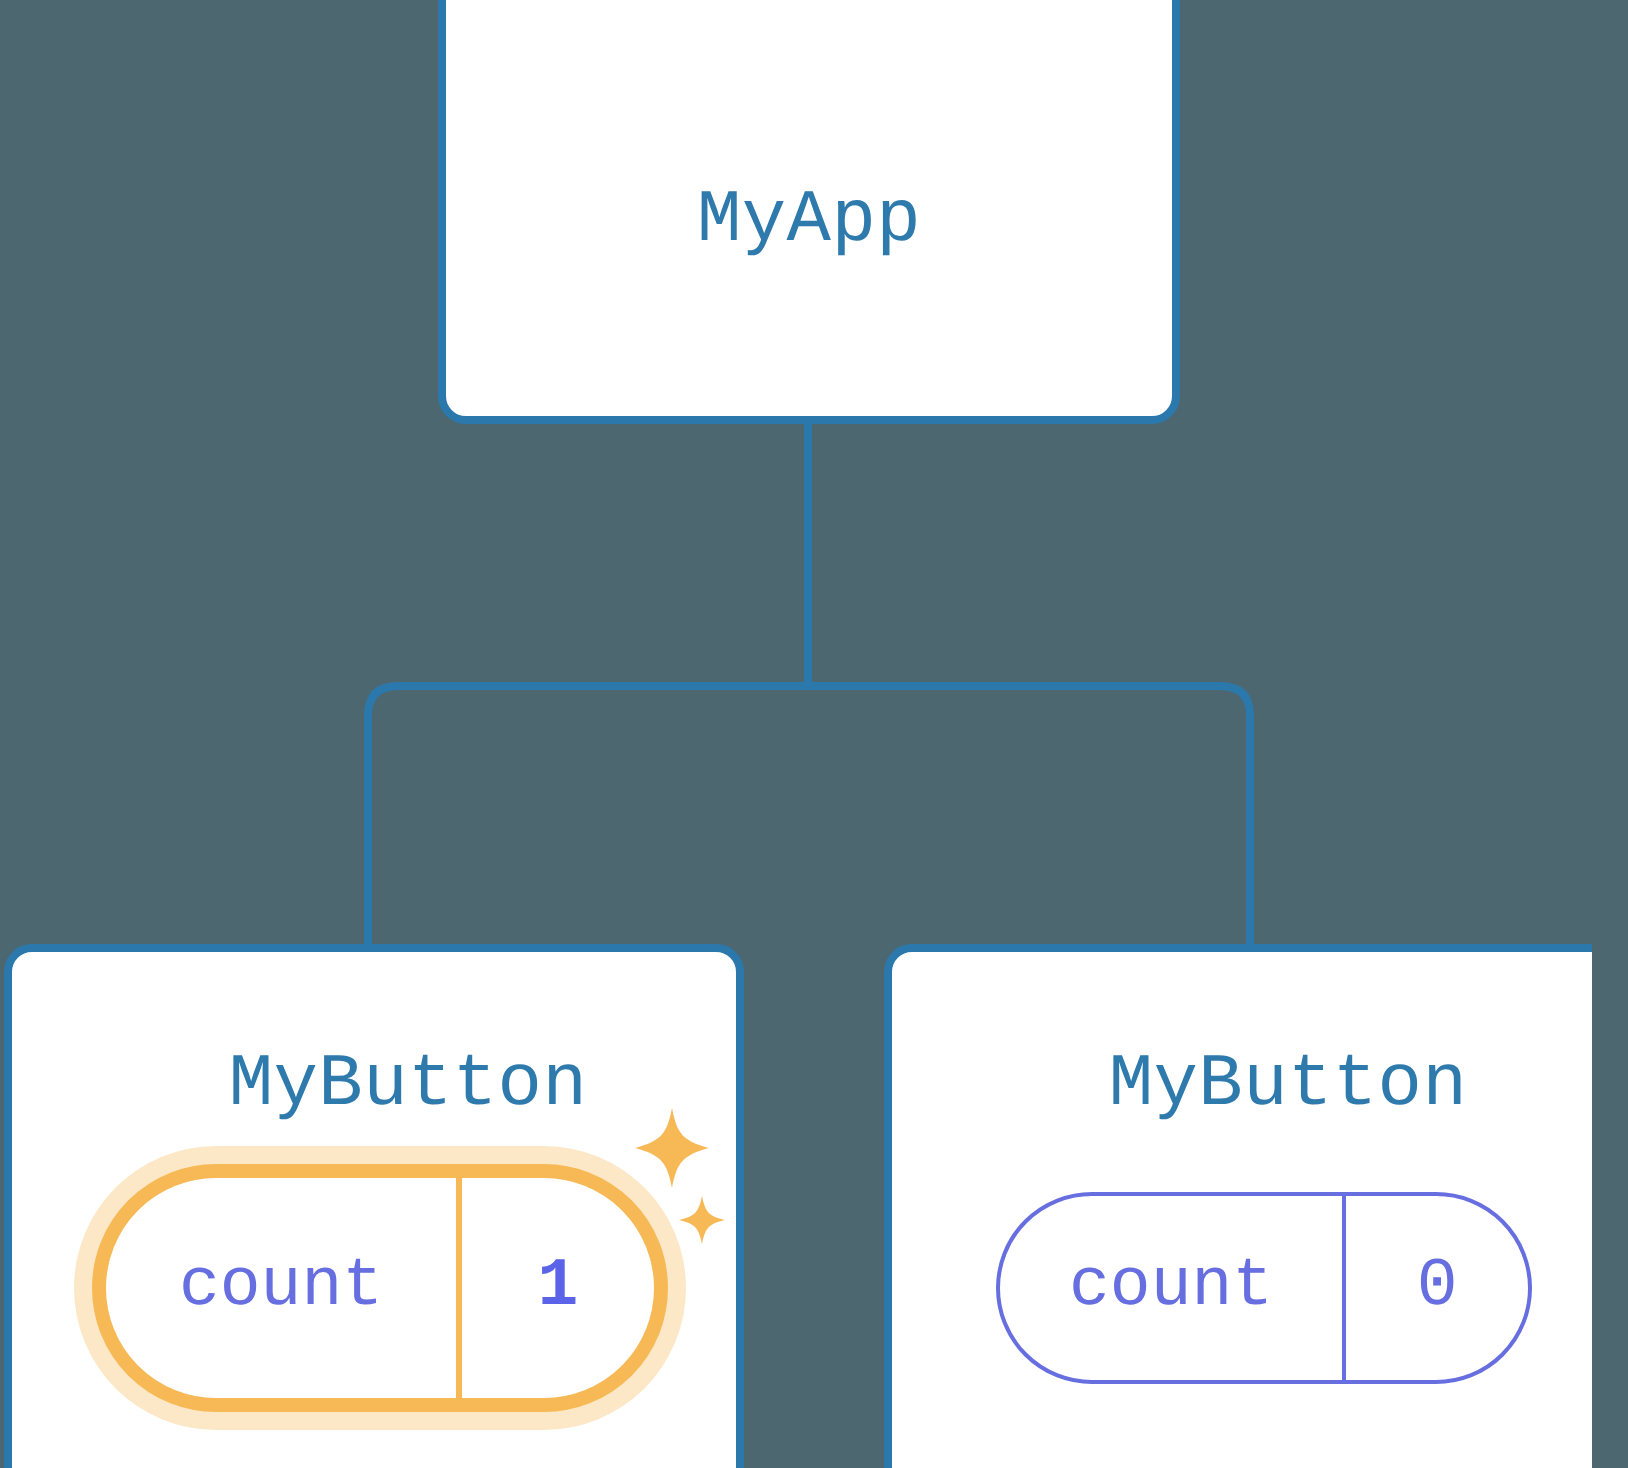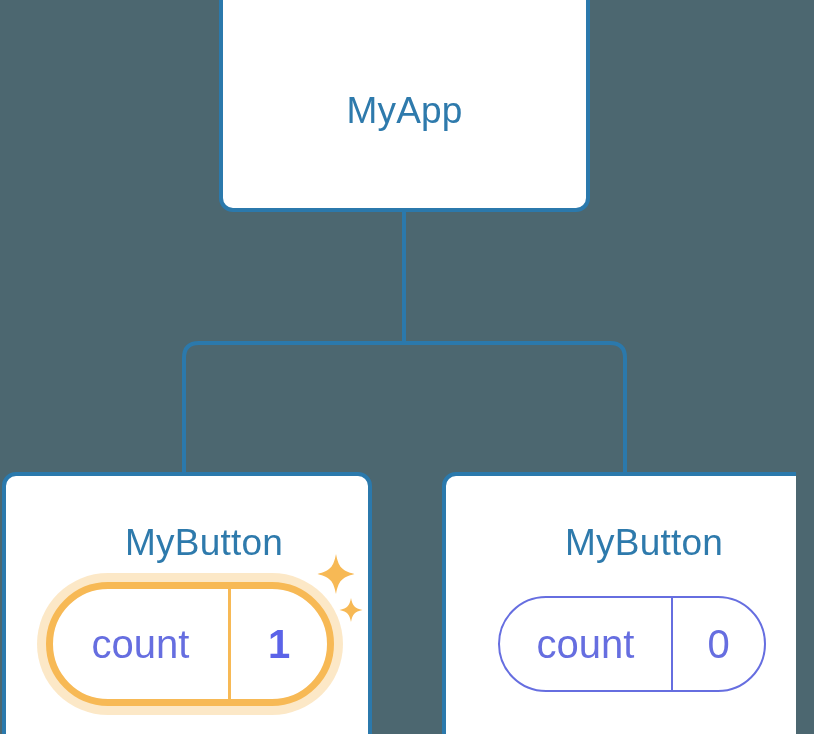--- a/index.html
+++ b/index.html
@@ -11,20 +11,21 @@
     height: 734px;
     background: #4c6770;
     font-family: "Liberation Sans", sans-serif;
     overflow: hidden;
   }
   #stage {
     position: relative;
     width: 796px;
     height: 734px;
     overflow: hidden;
+    font-family: Liberation Mono, monospace;
   }
 
   
   #connectors {
     position: absolute;
     left: 0;
     top: 0;
     width: 814px;
     height: 734px;
     pointer-events: none;
@@ -89,21 +90,21 @@
     align-items: stretch;
     border-radius: 999px;
     background: #ffffff;
     overflow: hidden;
   }
   .pill-key, .pill-val {
     display: flex;
     align-items: center;
     justify-content: center;
     color: #666ee0;
-    font-size: 40px;
+    font-size: 34px;
     line-height: 1;
     white-space: nowrap;
   }
 
   
   .pill.plain {
     border: 2.5px solid #666ee0;
   }
   .pill.plain .pill-val {
     border-left: 2.5px solid #666ee0;

